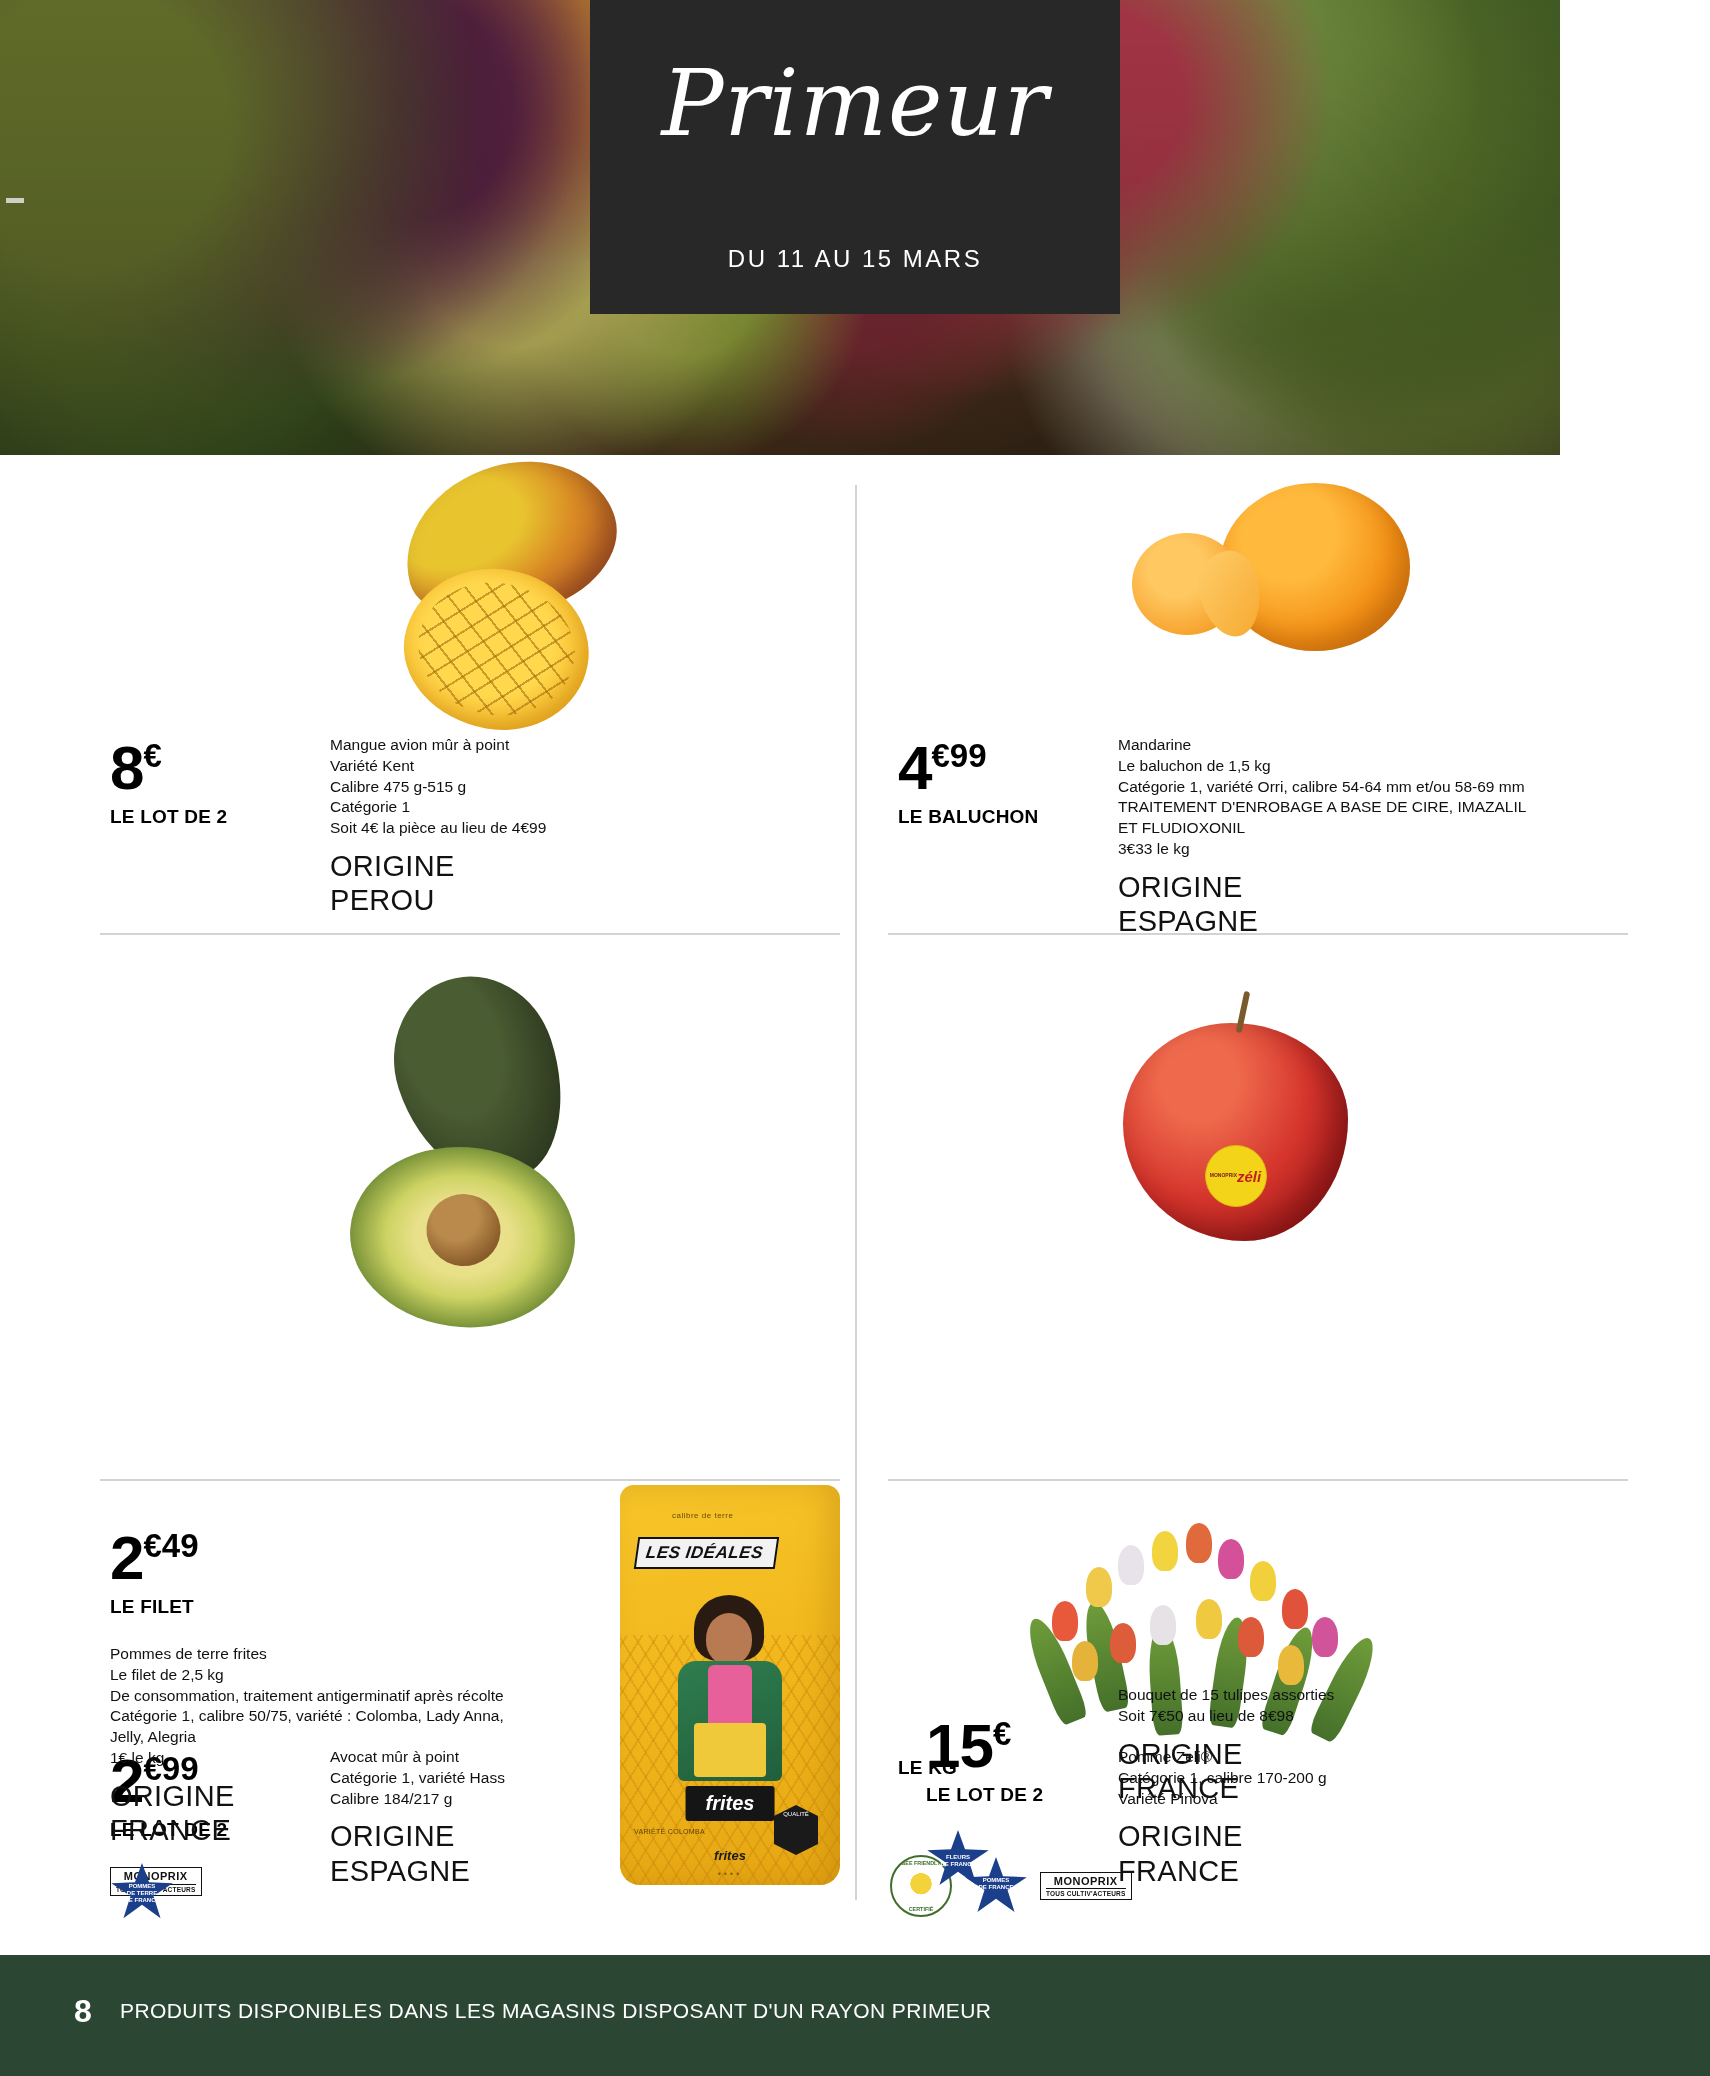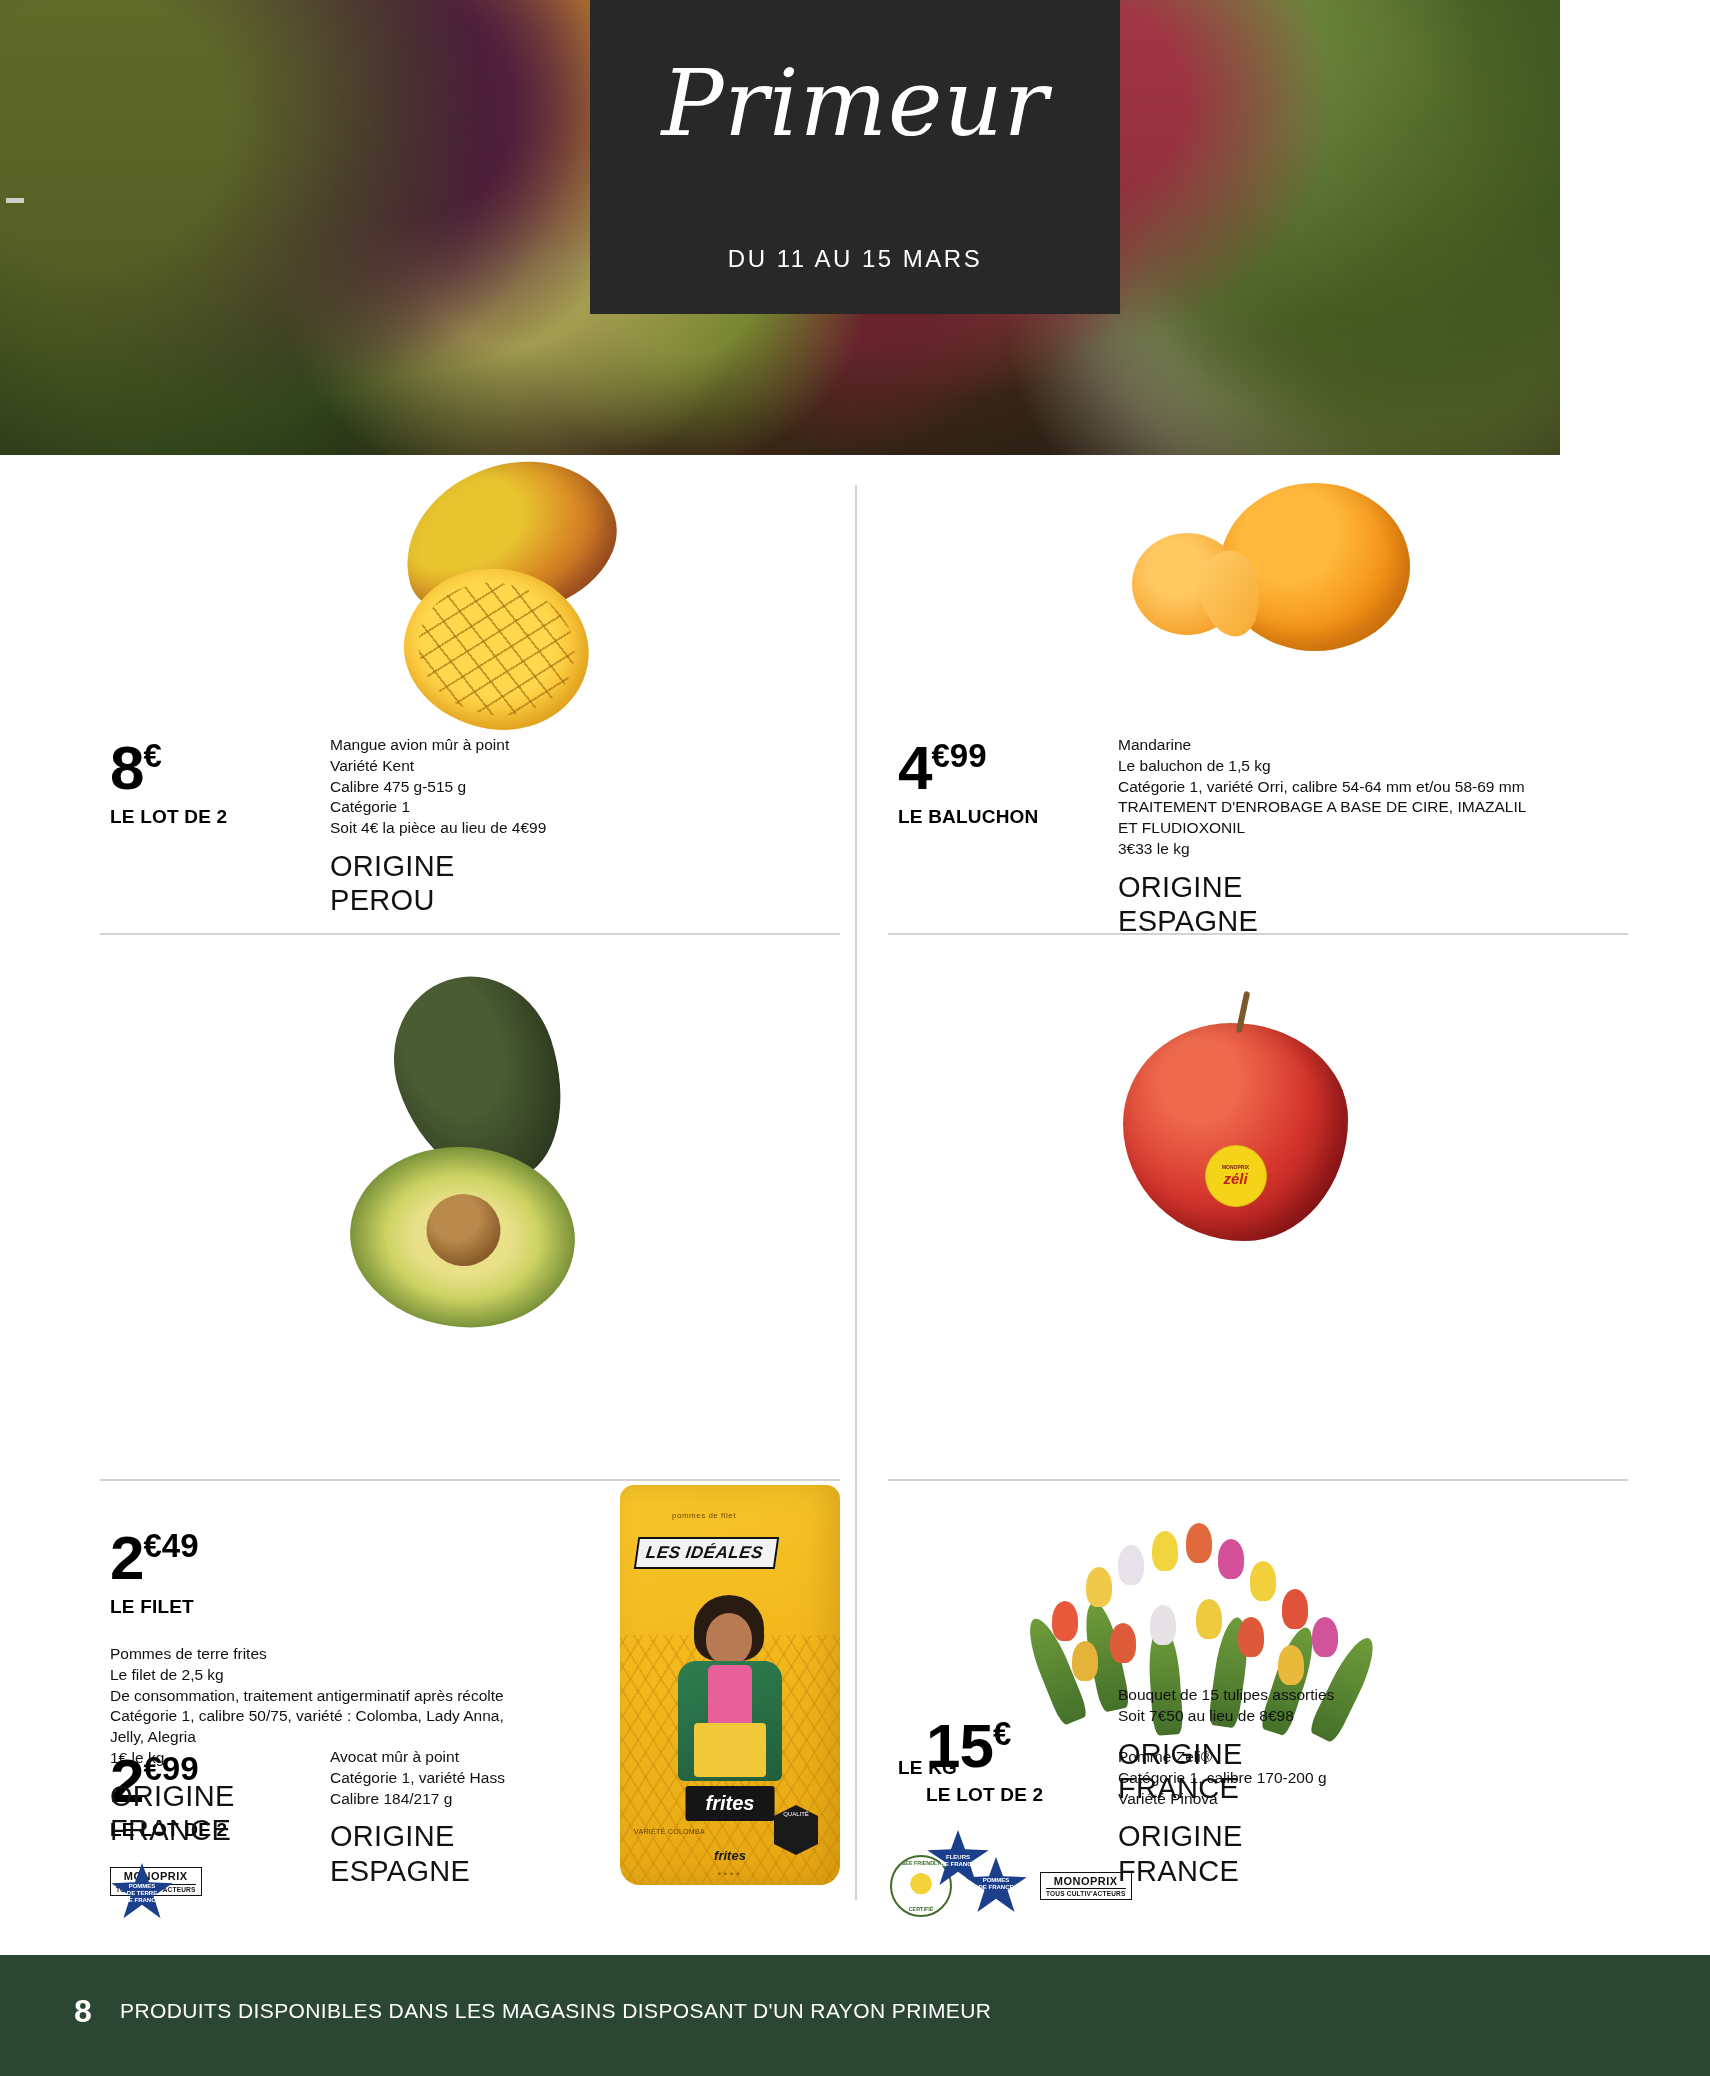--- a/index.html
+++ b/index.html
@@ -270,21 +270,21 @@
     position: absolute; left: 52%; top: -32px;
     width: 6px; height: 42px; background: #7a5a2a;
     transform: rotate(12deg); border-radius: 3px;
   }
   .apple .sticker {
     position: absolute; left: 50%; top: 56%;
     transform: translateX(-50%);
     width: 62px; height: 62px; border-radius: 50%;
     background: #f4d419;
     display: flex; align-items: center; justify-content: center;
-    flex-direction: column;
+    flex-direction: row;
     border: 1px solid #d8ba10;
   }
   .apple .sticker .s1 { font-size: 5px; font-weight: 700; color: #7a2120; line-height: 1.1; }
   .apple .sticker .s2 { font-size: 15px; font-weight: 700; color: #c2201d; font-style: italic; }
 
   
   .bag {
     width: 220px; height: 400px;
     background: linear-gradient(165deg, #f7c62a 0%, #f2b81d 45%, #e5a612 100%);
     border-radius: 14px 14px 20px 20px;
@@ -539,21 +539,21 @@
     </div>
     <div class="logo-pdt" style="margin-top:16px;">
       <div class="star"></div>
       <div class="txt">POMMES<br>DE TERRE<br>DE FRANCE</div>
     </div>
   </div>
 
   <div class="img" style="left:620px; top:1030px;">
     <div class="bag">
       <div class="mesh"></div>
-      <div class="toptxt">pommes de filet</div>
+      <div class="toptxt">calibre de terre</div>
       <div class="brand">LES IDÉALES</div>
       <div class="lady">
         <div class="hair"></div>
         <div class="head"></div>
         <div class="body"></div>
         <div class="shirt"></div>
         <div class="skirt"></div>
       </div>
       <div class="frites">frites</div>
       <div class="badge">QUALITÉ</div>

